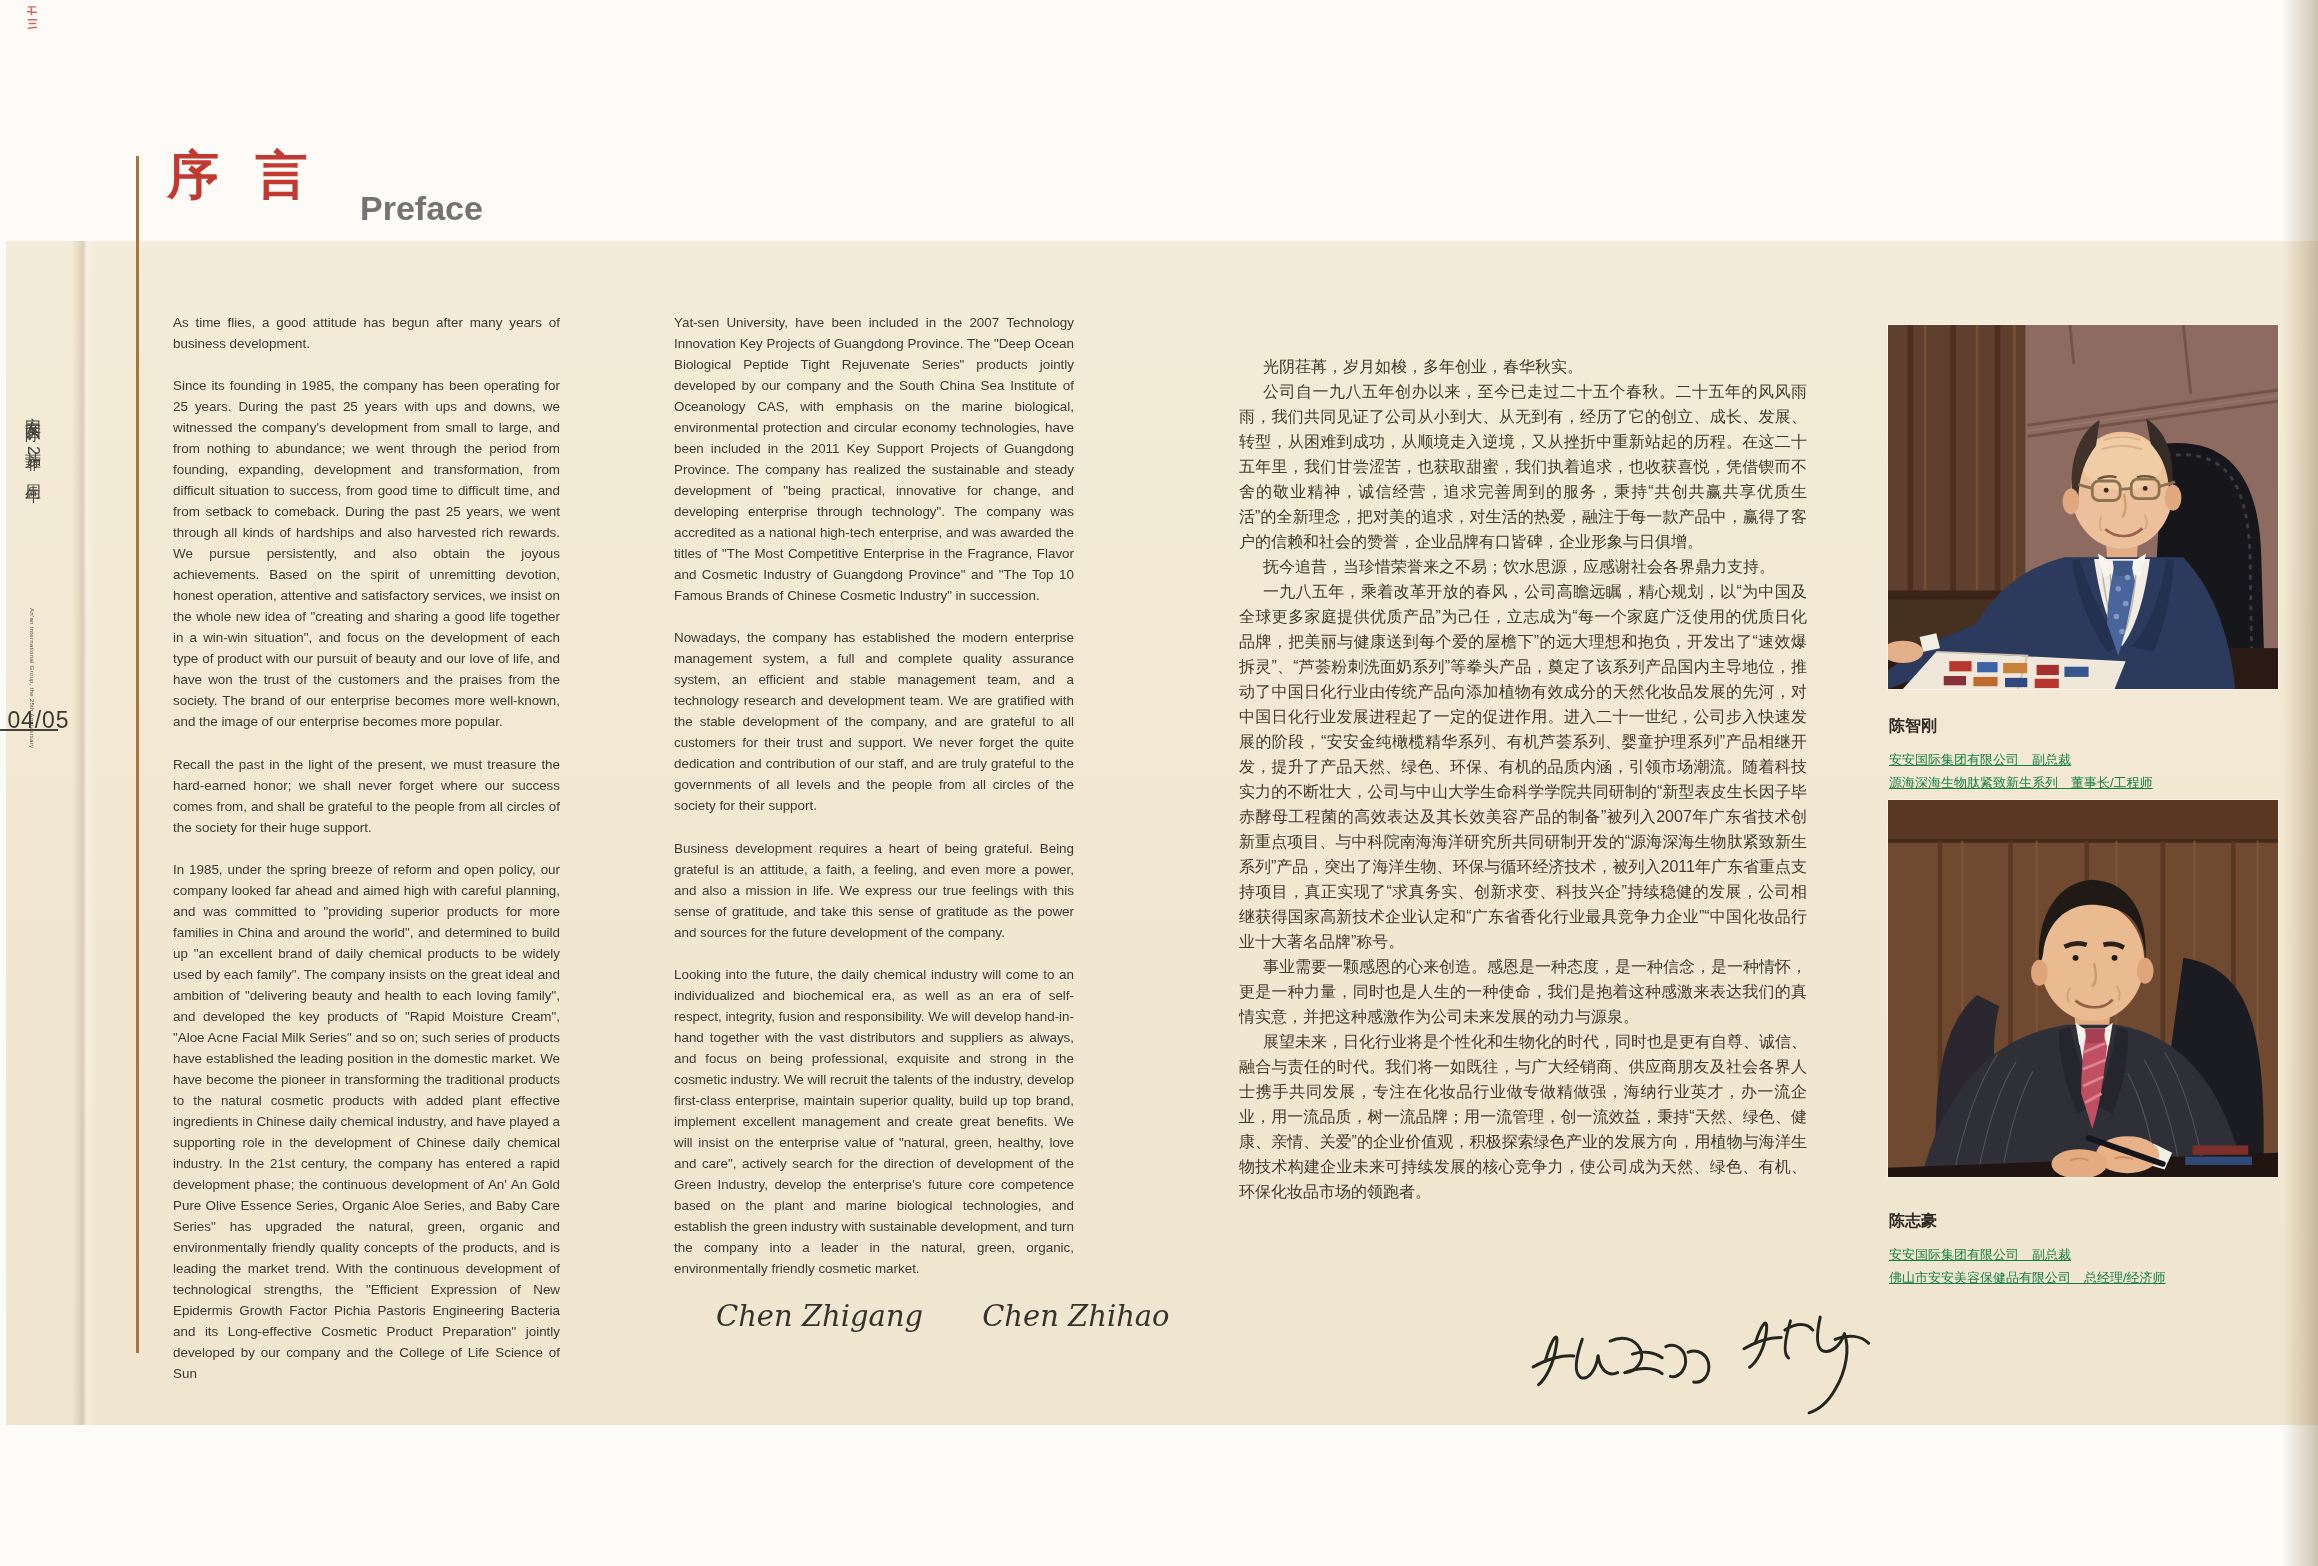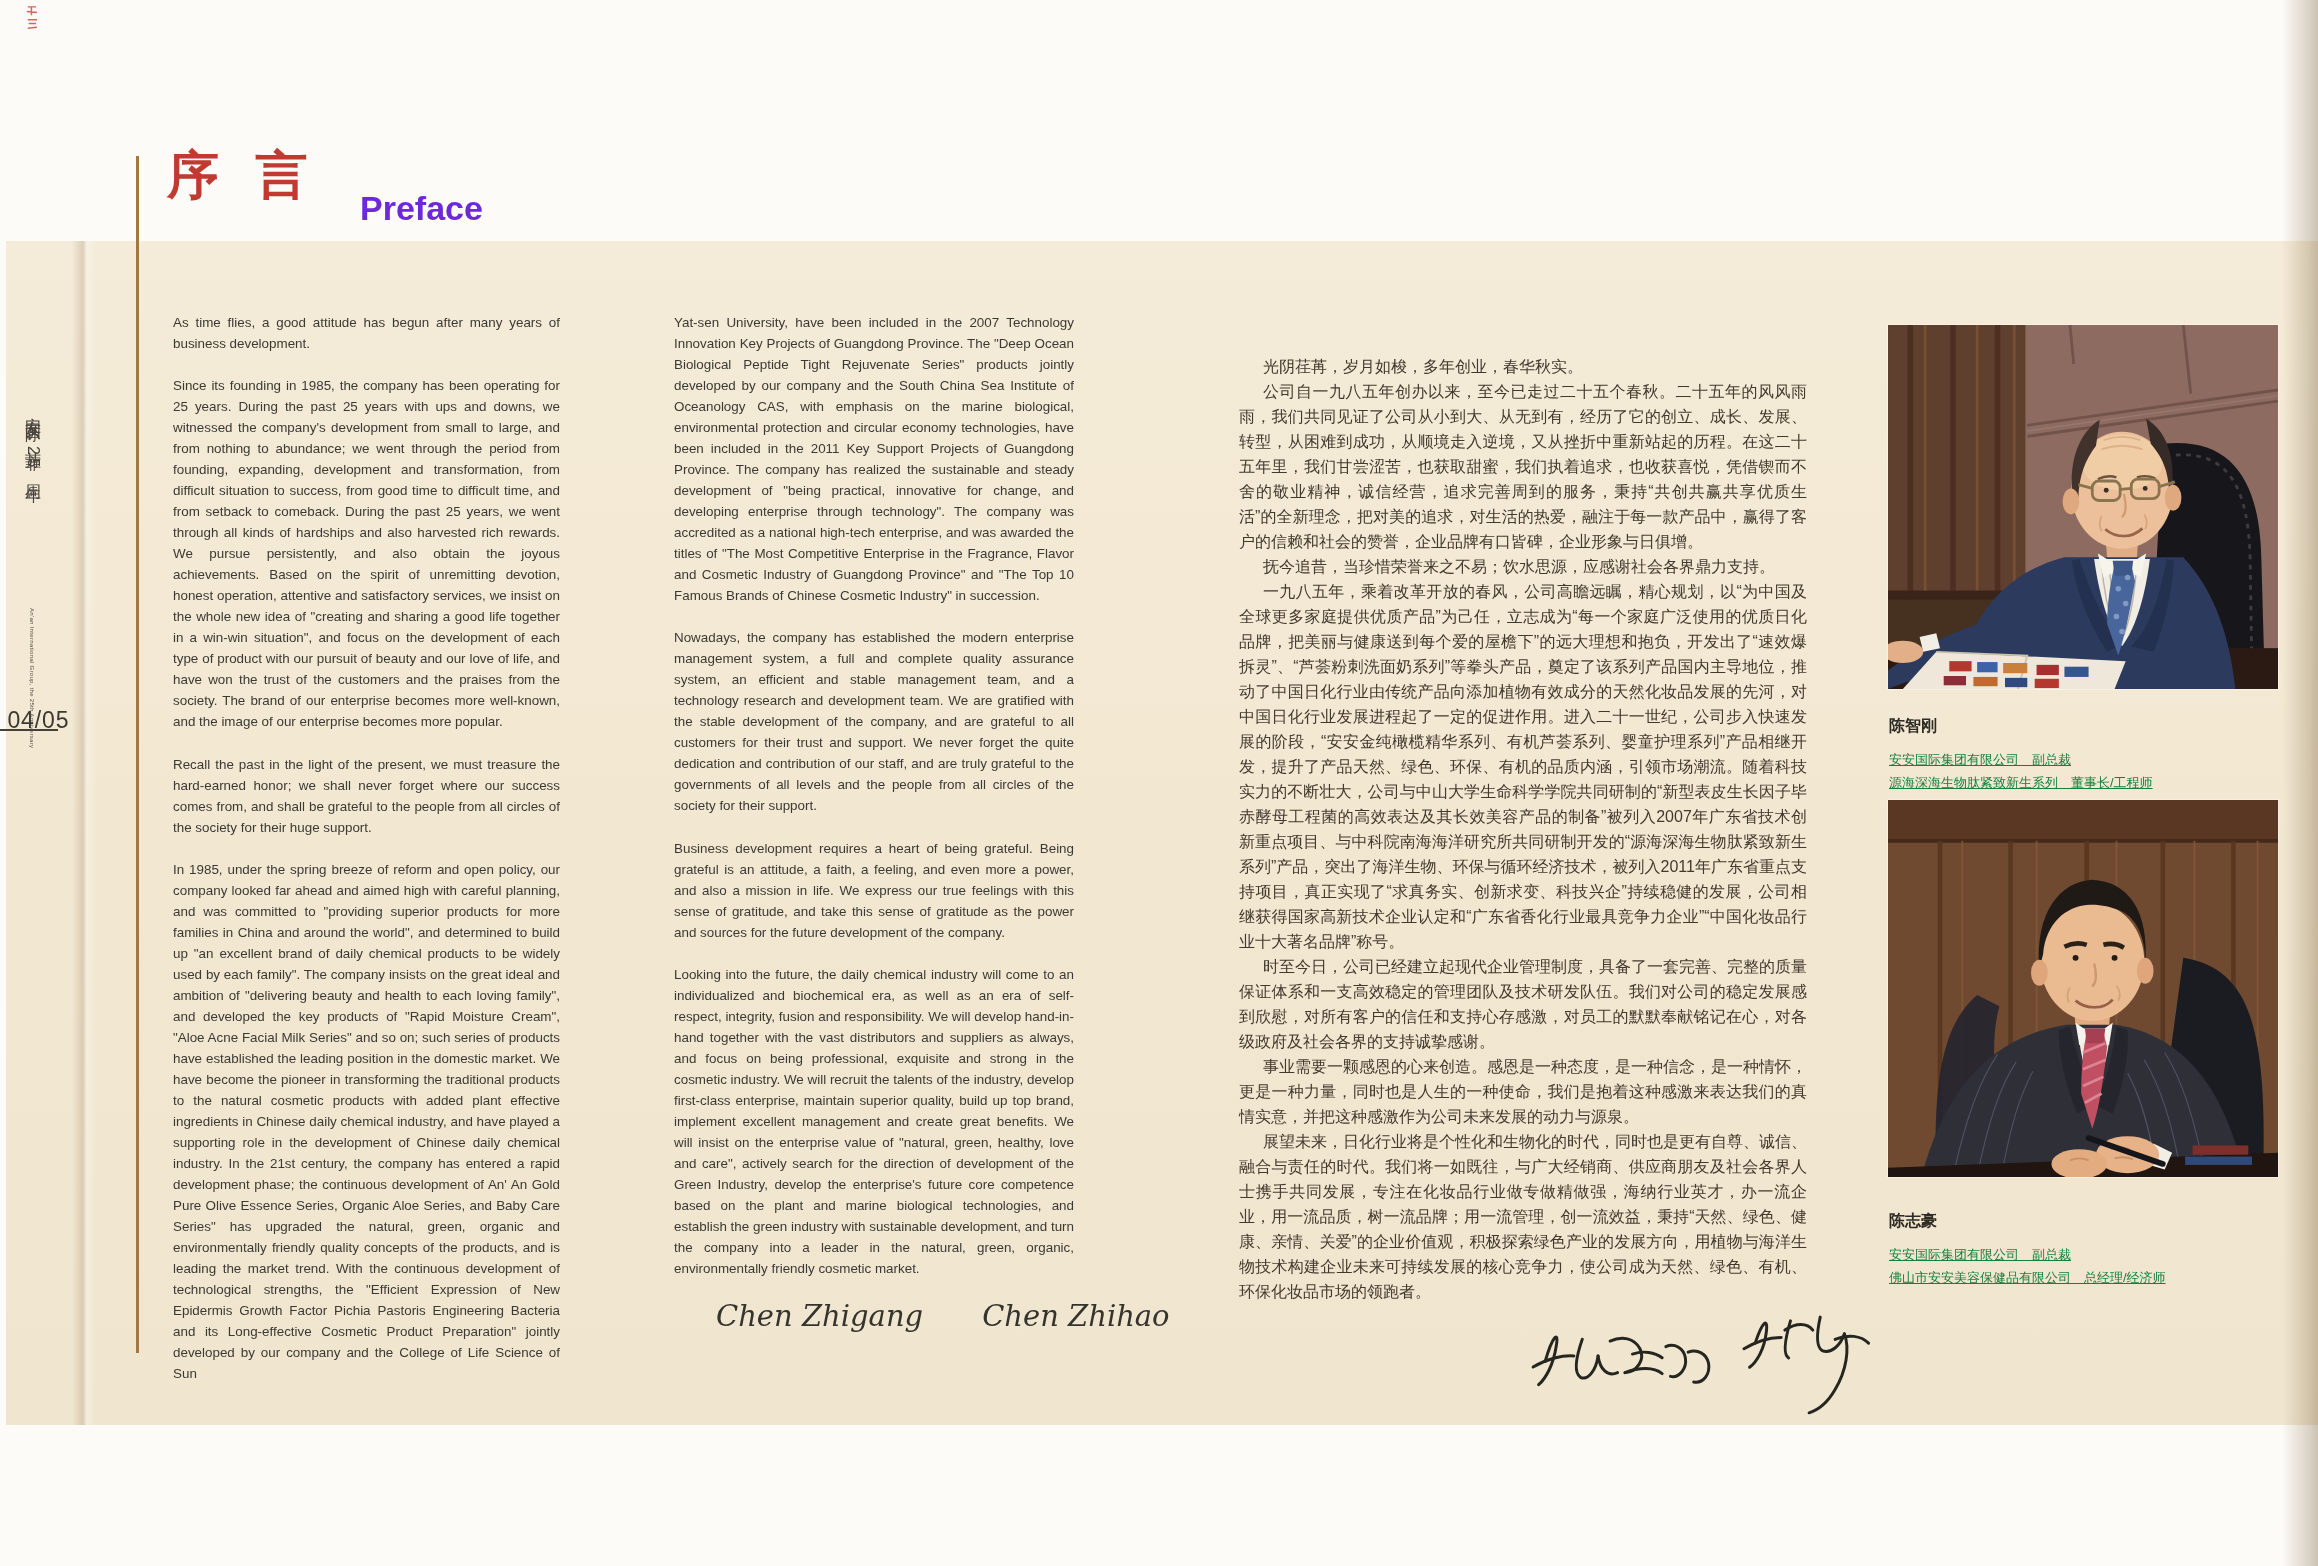--- a/index.html
+++ b/index.html
@@ -22,21 +22,21 @@
     position:absolute; left:2282px; top:0; width:37px; height:1567px;
     background:linear-gradient(90deg, rgba(146,122,88,0) 0%, rgba(146,122,88,0.30) 70%, rgba(120,98,66,0.38) 100%);
   }
   .stamp { position:absolute; left:24px; top:3.7px; opacity:.75; }
 
   .title-rule { position:absolute; left:136px; top:156px; width:2.8px; height:1197px; background:#a6763f; }
   .title-zh {
     position:absolute; left:167px; top:141px;
     font-size:52px; font-weight:bold; letter-spacing:11px; color:#c03a31; white-space:nowrap;
   }
-  .title-en { position:absolute; left:360px; top:189px; font-size:34px; font-weight:bold; color:#6d28d9; }
+  .title-en { position:absolute; left:360px; top:189px; font-size:34px; font-weight:bold; color:#737373; }
 
   .spine-zh {
     position:absolute; left:22px; top:404px;
     writing-mode:vertical-rl; font-size:16px; letter-spacing:3.7px; color:#45403a; white-space:nowrap;
   }
   .spine-en {
     position:absolute; left:29px; top:608px;
     writing-mode:vertical-rl; font-size:6px; letter-spacing:0.3px; color:#57524c; white-space:nowrap;
   }
   .spine-rule { position:absolute; left:0; top:729px; width:58px; height:1.9px; background:#44403a; }
@@ -108,21 +108,20 @@
   <div class="sig-en">
     <span>Chen Zhigang</span>
     <span>Chen Zhihao</span>
   </div>
 
   <div class="col col-zh">
     <p>光阴荏苒，岁月如梭，多年创业，春华秋实。</p>
     <p>公司自一九八五年创办以来，至今已走过二十五个春秋。二十五年的风风雨雨，我们共同见证了公司从小到大、从无到有，经历了它的创立、成长、发展、转型，从困难到成功，从顺境走入逆境，又从挫折中重新站起的历程。在这二十五年里，我们甘尝涩苦，也获取甜蜜，我们执着追求，也收获喜悦，凭借锲而不舍的敬业精神，诚信经营，追求完善周到的服务，秉持“共创共赢共享优质生活”的全新理念，把对美的追求，对生活的热爱，融注于每一款产品中，赢得了客户的信赖和社会的赞誉，企业品牌有口皆碑，企业形象与日俱增。</p>
     <p>抚今追昔，当珍惜荣誉来之不易；饮水思源，应感谢社会各界鼎力支持。</p>
     <p>一九八五年，乘着改革开放的春风，公司高瞻远瞩，精心规划，以“为中国及全球更多家庭提供优质产品”为己任，立志成为“每一个家庭广泛使用的优质日化品牌，把美丽与健康送到每个爱的屋檐下”的远大理想和抱负，开发出了“速效爆拆灵”、“芦荟粉刺洗面奶系列”等拳头产品，奠定了该系列产品国内主导地位，推动了中国日化行业由传统产品向添加植物有效成分的天然化妆品发展的先河，对中国日化行业发展进程起了一定的促进作用。进入二十一世纪，公司步入快速发展的阶段，“安安金纯橄榄精华系列、有机芦荟系列、婴童护理系列”产品相继开发，提升了产品天然、绿色、环保、有机的品质内涵，引领市场潮流。随着科技实力的不断壮大，公司与中山大学生命科学学院共同研制的“新型表皮生长因子毕赤酵母工程菌的高效表达及其长效美容产品的制备”被列入2007年广东省技术创新重点项目、与中科院南海海洋研究所共同研制开发的“源海深海生物肽紧致新生系列”产品，突出了海洋生物、环保与循环经济技术，被列入2011年广东省重点支持项目，真正实现了“求真务实、创新求变、科技兴企”持续稳健的发展，公司相继获得国家高新技术企业认定和“广东省香化行业最具竞争力企业”“中国化妆品行业十大著名品牌”称号。</p>
-    <p>时至今日，公司已经建立起现代企业管理制度，具备了一套完善、完整的质量保证体系和一支高效稳定的管理团队及技术研发队伍。我们对公司的稳定发展感到欣慰，对所有客户的信任和支持心存感激，对员工的默默奉献铭记在心，对各级政府及社会各界的支持诚挚感谢。</p>
     <p>事业需要一颗感恩的心来创造。感恩是一种态度，是一种信念，是一种情怀，更是一种力量，同时也是人生的一种使命，我们是抱着这种感激来表达我们的真情实意，并把这种感激作为公司未来发展的动力与源泉。</p>
     <p>展望未来，日化行业将是个性化和生物化的时代，同时也是更有自尊、诚信、融合与责任的时代。我们将一如既往，与广大经销商、供应商朋友及社会各界人士携手共同发展，专注在化妆品行业做专做精做强，海纳行业英才，办一流企业，用一流品质，树一流品牌；用一流管理，创一流效益，秉持“天然、绿色、健康、亲情、关爱”的企业价值观，积极探索绿色产业的发展方向，用植物与海洋生物技术构建企业未来可持续发展的核心竞争力，使公司成为天然、绿色、有机、环保化妆品市场的领跑者。</p>
   </div>
 
   <div class="sig-zh sig-zh-1">
     <svg width="195" height="93" viewBox="0 0 210 100">
       <g stroke="#262621" stroke-width="3.2" fill="none" stroke-linecap="round">
         <path d="M26,50 C34,22 41,16 38,33 C35,53 27,68 19,75"></path>
         <path d="M13,56 C28,47 45,43 57,44"></path>
         <path d="M66,26 C59,46 57,62 64,67 C73,71 81,58 83,44"></path>

